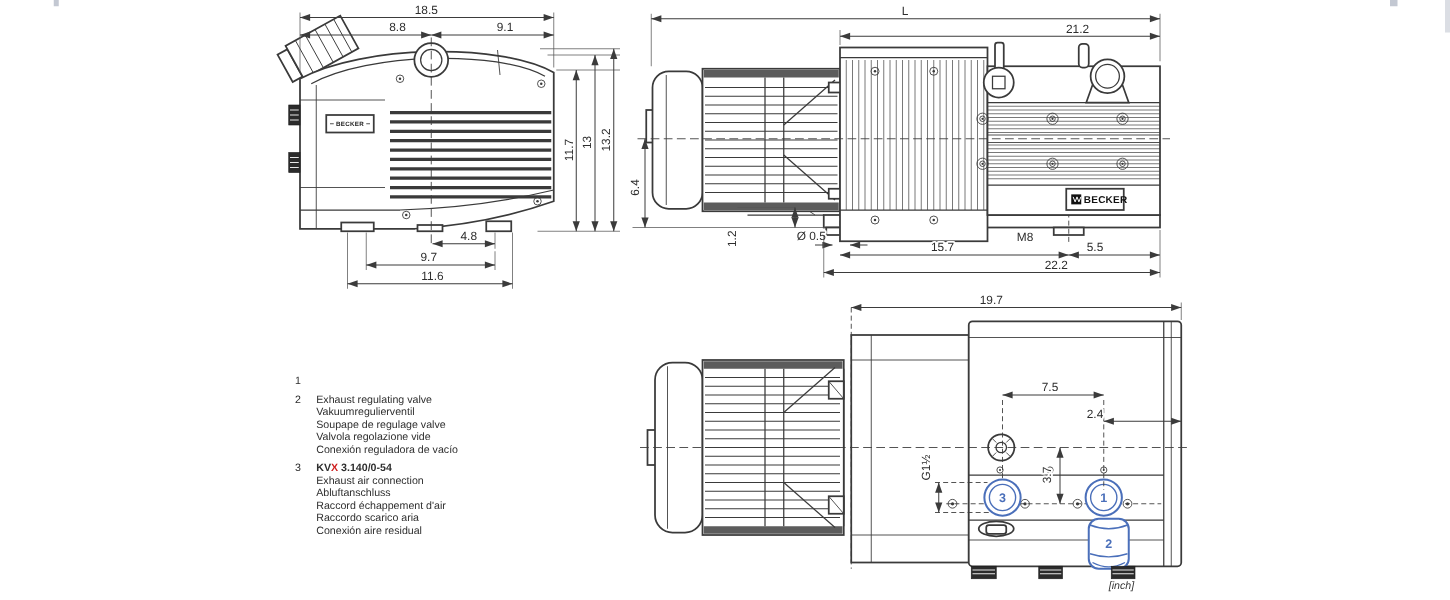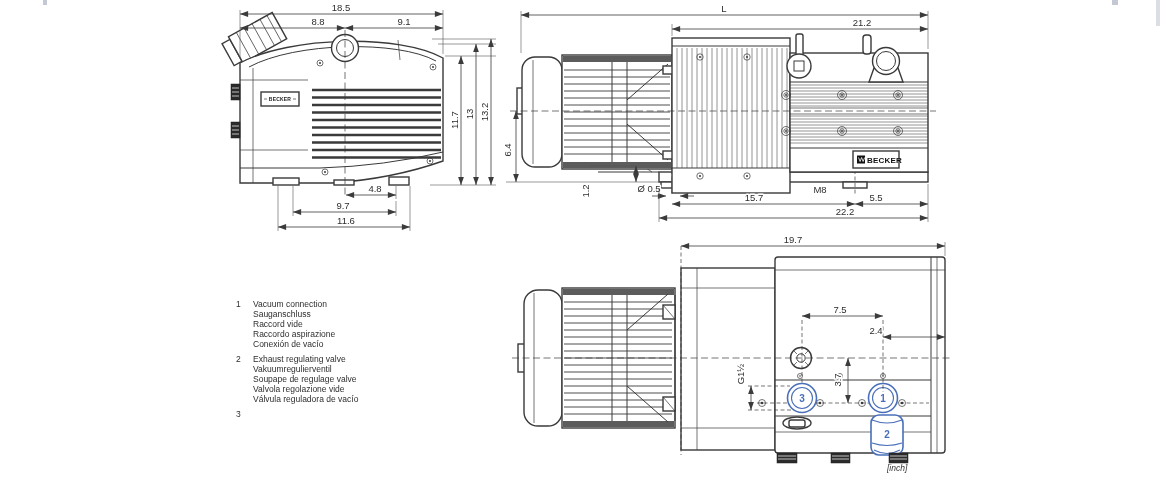--- a/index.html
+++ b/index.html
@@ -388,40 +388,41 @@
     <text class="inch" x="887" y="471">[inch]</text>
 
     <line class="cl" x1="512" y1="358" x2="952" y2="358"></line>
   </g>
 </svg>
 
 
 <div class="legend">
   <div class="legend-item">
     <div class="num">1</div>
-    <div class="lines">
-      <div>Vacuum connection</div>
-      <div>Sauganschluss</div>
-      <div>Raccord vide</div>
-      <div>Raccordo aspirazione</div>
-      <div>Conexión de vacío</div>
-    </div>
   </div>
   <div class="legend-item">
     <div class="num">2</div>
     <div class="lines">
       <div>Exhaust regulating valve</div>
       <div>Vakuumregulierventil</div>
       <div>Soupape de regulage valve</div>
       <div>Valvola regolazione vide</div>
-      <div>Válvula reguladora de vacío</div>
+      <div>Conexión reguladora de vacío</div>
     </div>
   </div>
   <div class="legend-item">
     <div class="num">3</div>
+    <div class="lines">
+      <div class="model"><span>KV</span><span class="red">X</span><span> 3.140/0-54</span></div>
+      <div>Exhaust air connection</div>
+      <div>Abluftanschluss</div>
+      <div>Raccord échappement d'air</div>
+      <div>Raccordo scarico aria</div>
+      <div>Conexión aire residual</div>
+    </div>
   </div>
 </div>
 
 
 <div class="artifact" style="left:43px;top:0;width:4px;height:5px;"></div>
 <div class="artifact" style="left:1112px;top:0;width:6px;height:5px;"></div>
 <div class="artifact" style="left:1156px;top:0;width:4px;height:26px;opacity:0.6;"></div>
 
 
 

